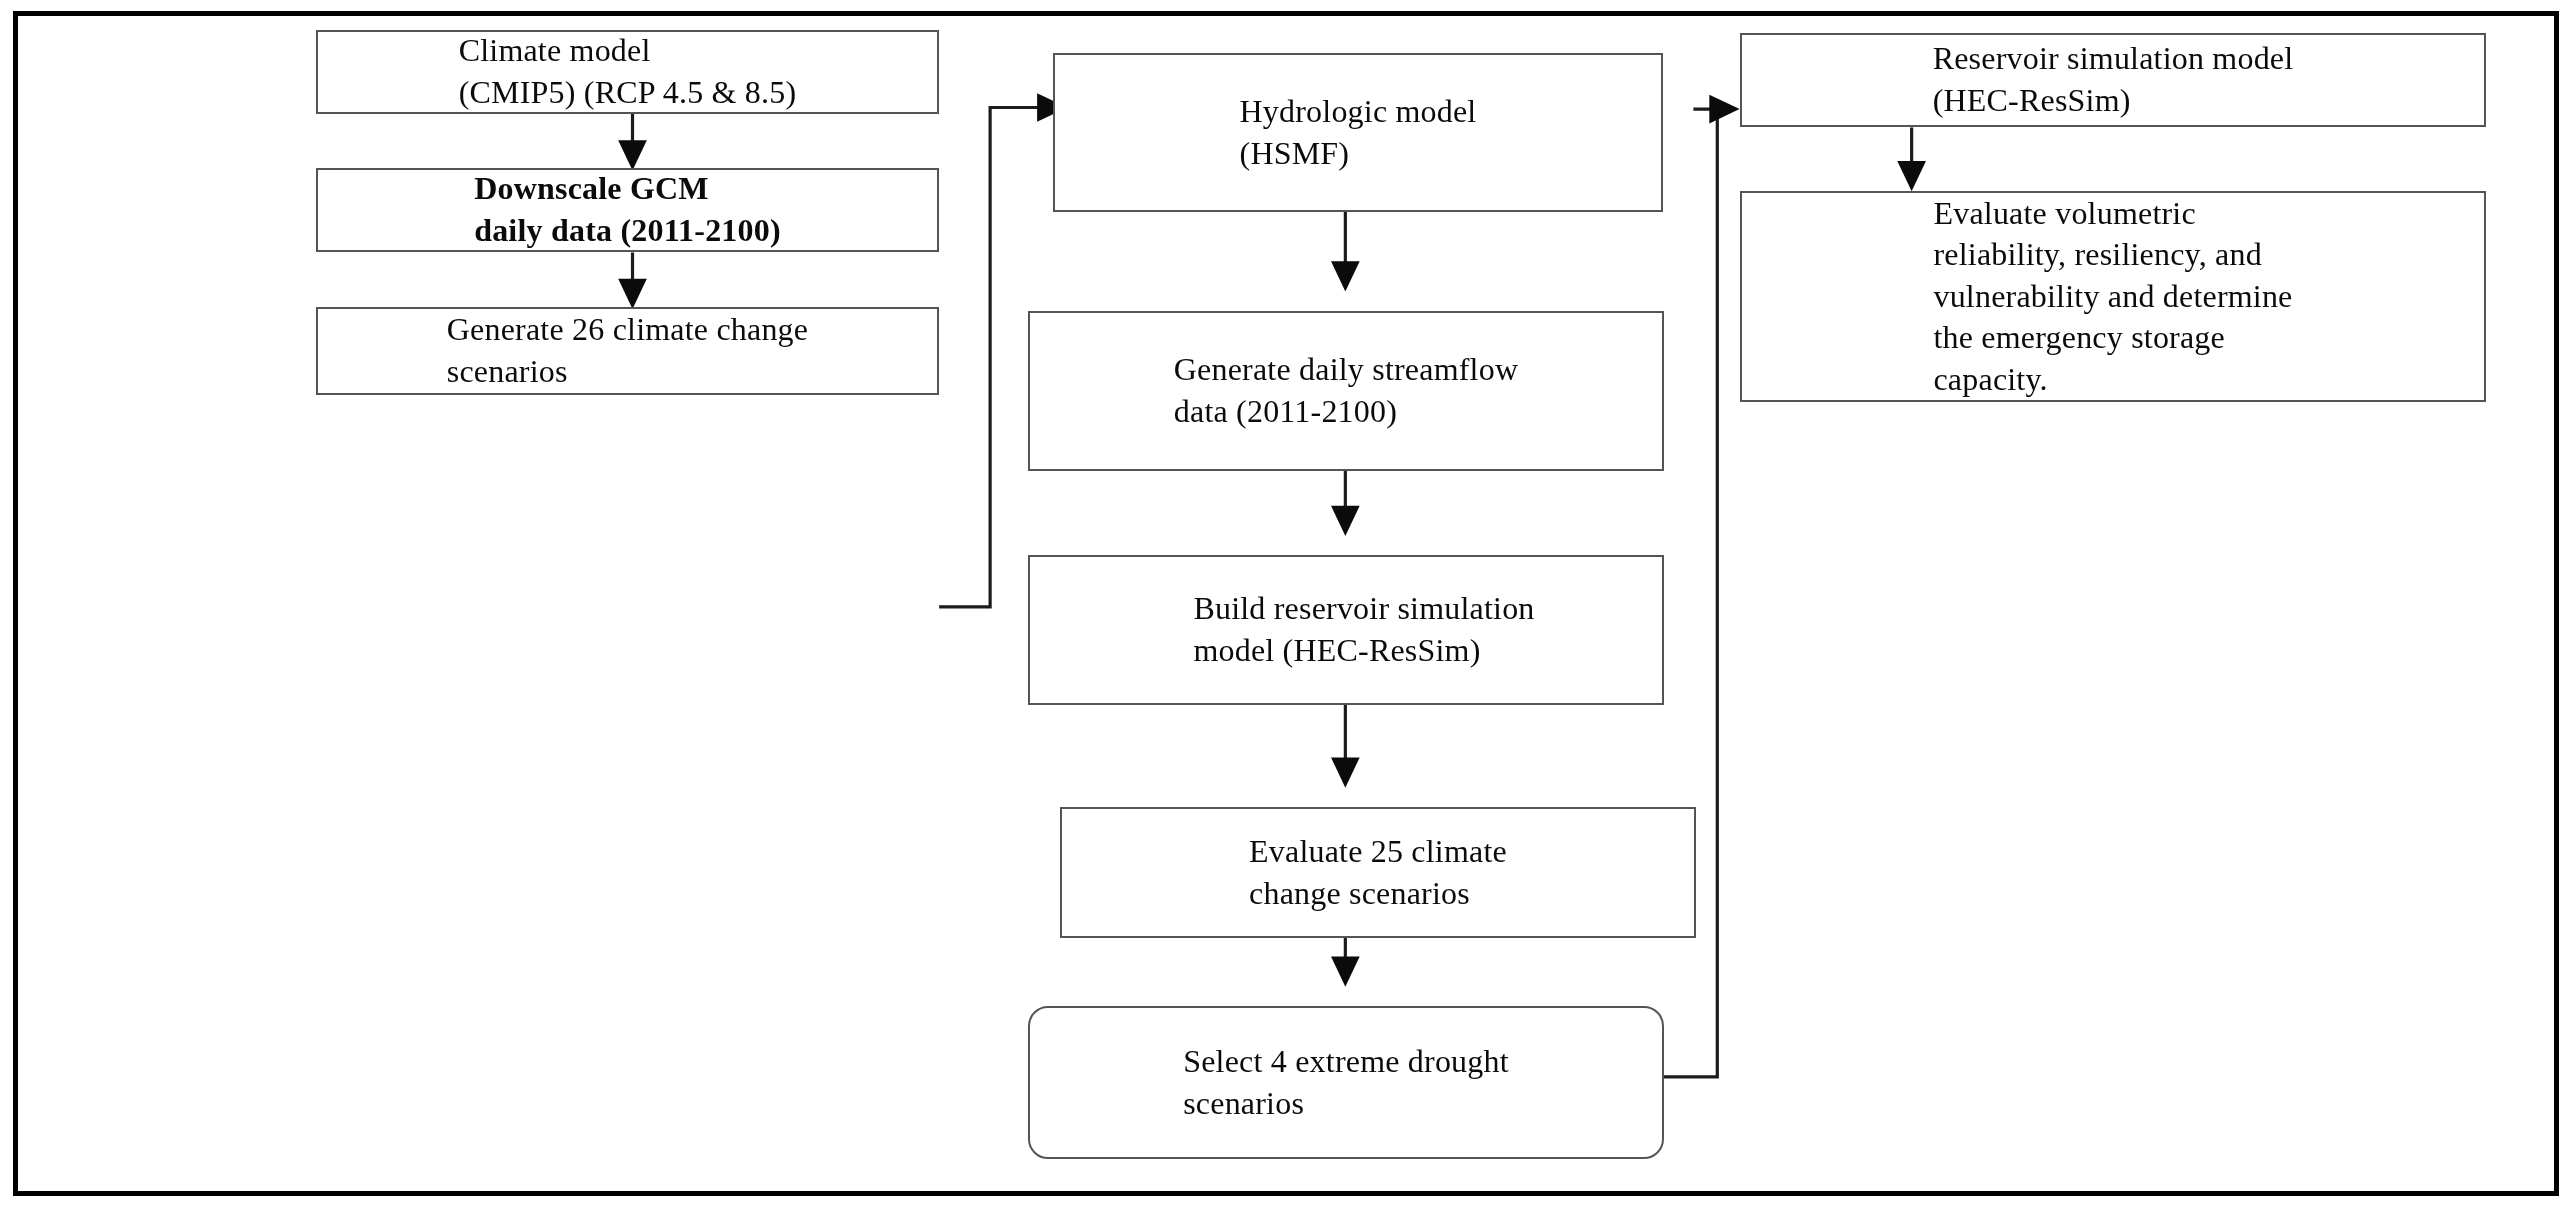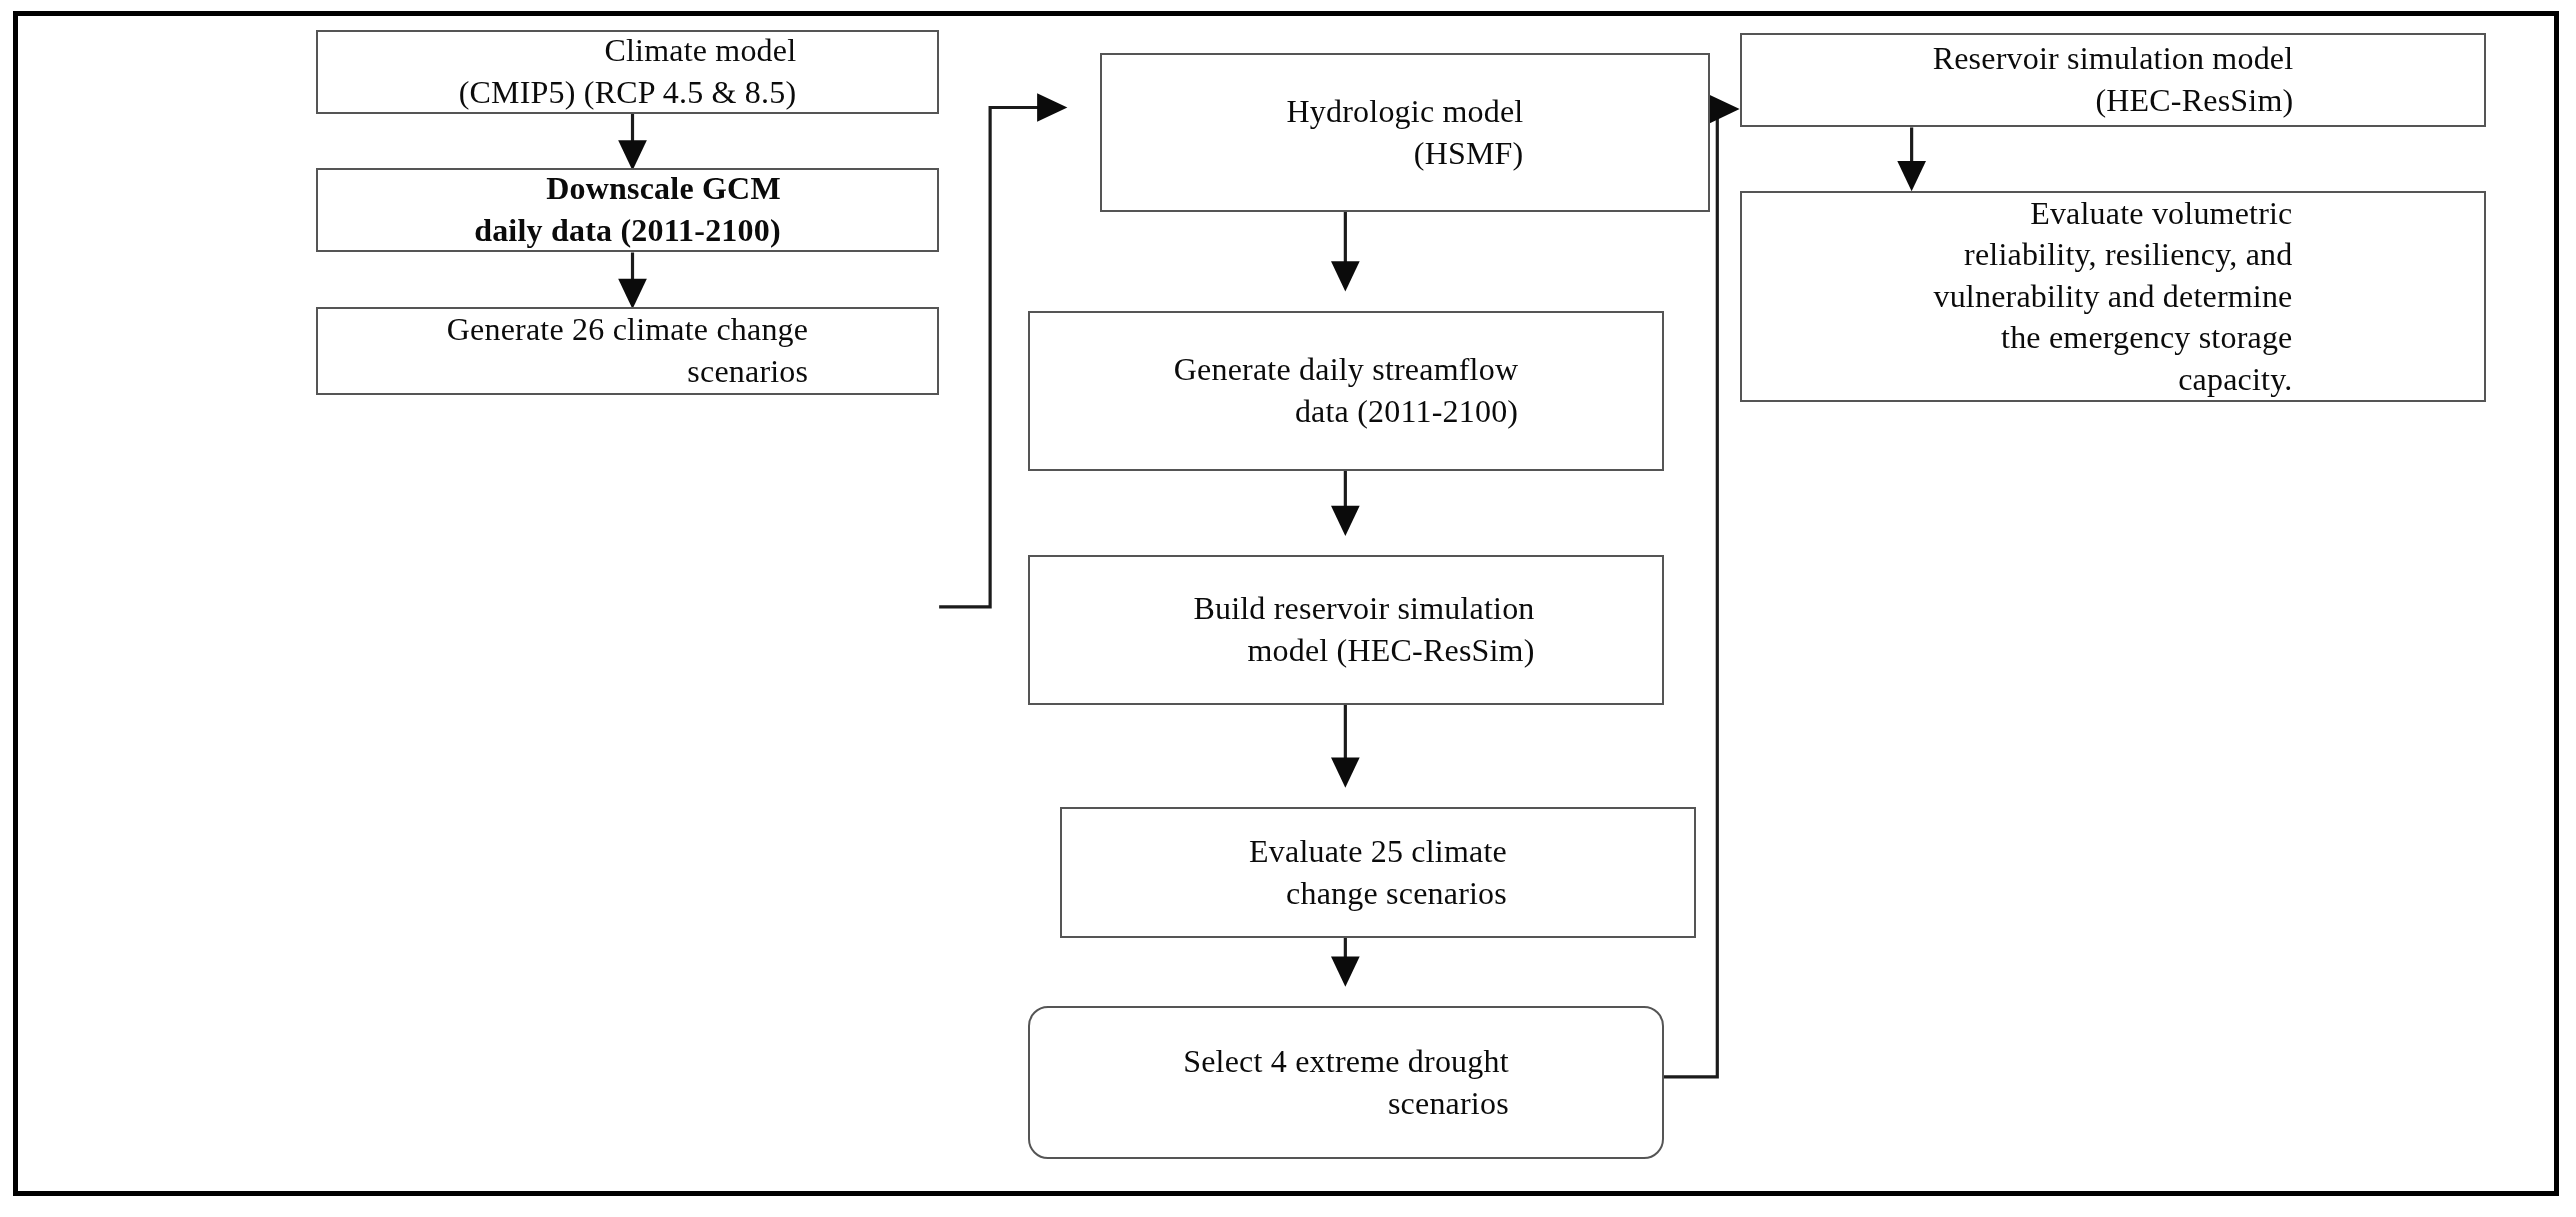--- a/index.html
+++ b/index.html
@@ -35,21 +35,21 @@
     height: 1217px;
   }
   .node {
     position: absolute;
     box-sizing: border-box;
     border: 2.4px solid #555555;
     background: #ffffff;
     display: flex;
     align-items: center;
     justify-content: center;
-    text-align: right;
+    text-align: left;
     color: #0b0b0b;
     font-size: 32px;
     line-height: 1.30;
     letter-spacing: 0.2px;
     padding: 3.2px 8px;
   }
   .node .lbl {
     display: block;
     white-space: pre-line;
   }
@@ -136,21 +136,21 @@
     <div class="node" style="left:316px; top:168px; width:623px; height:84px;font-weight:bold;">
       <span class="lbl">Downscale GCM
 daily data (2011-2100)</span>
     </div>
 
     <div class="node" style="left:316px; top:307px; width:623px; height:88px;">
       <span class="lbl">Generate 26 climate change
 scenarios</span>
     </div>
 
-    <div class="node" style="left:1053px; top:53px; width:610px; height:159px;margin-left:47px;">
+    <div class="node" style="left:1053px; top:53px; width:610px; height:159px;">
       <span class="lbl">Hydrologic model
 (HSMF)</span>
     </div>
 
     <div class="node" style="left:1028px; top:311px; width:636px; height:160px;">
       <span class="lbl">Generate daily streamflow
 data (2011-2100)</span>
     </div>
 
     <div class="node" style="left:1028px; top:555px; width:636px; height:150px;padding-left:44px;">

